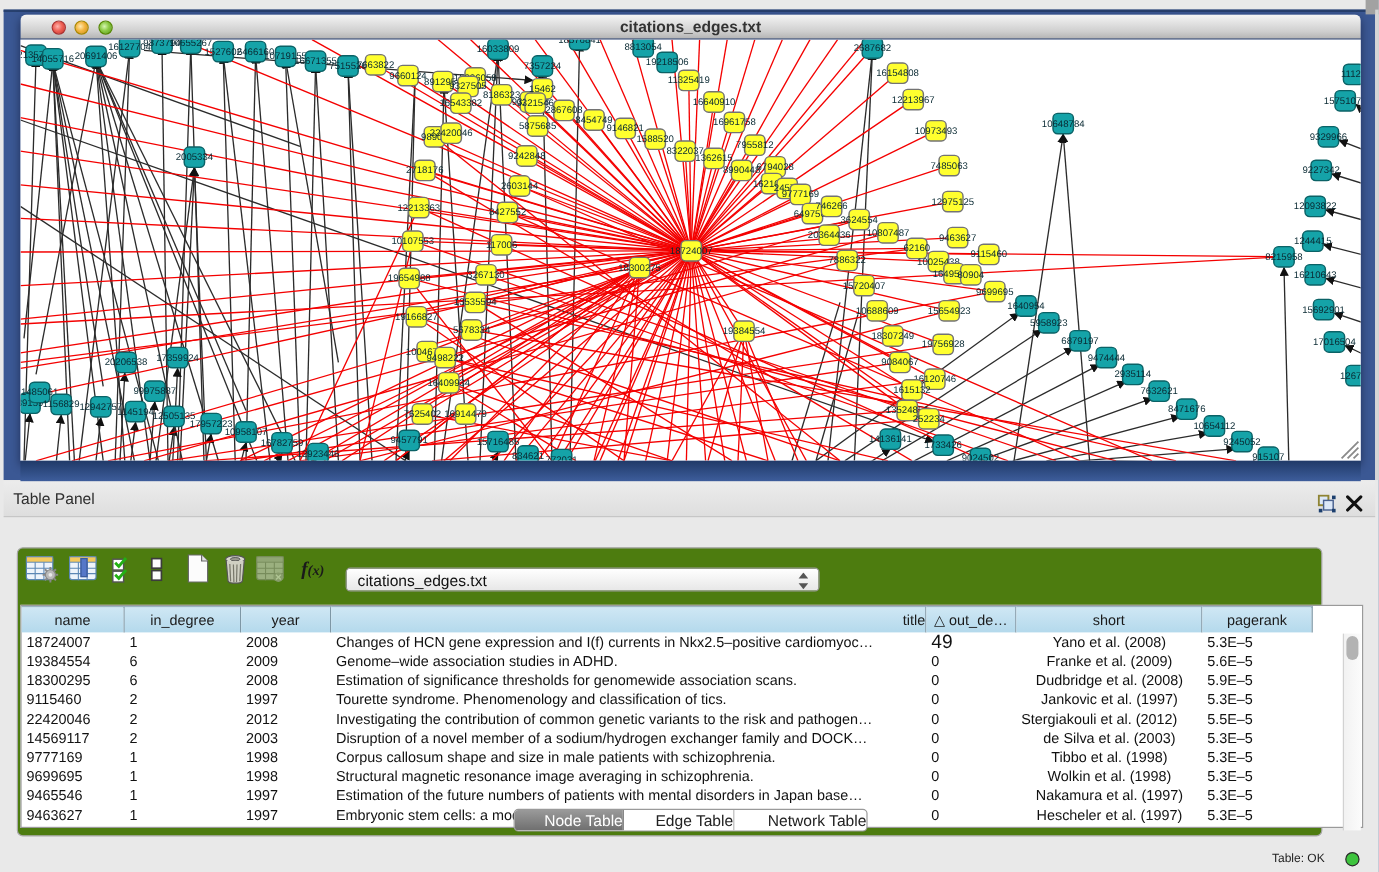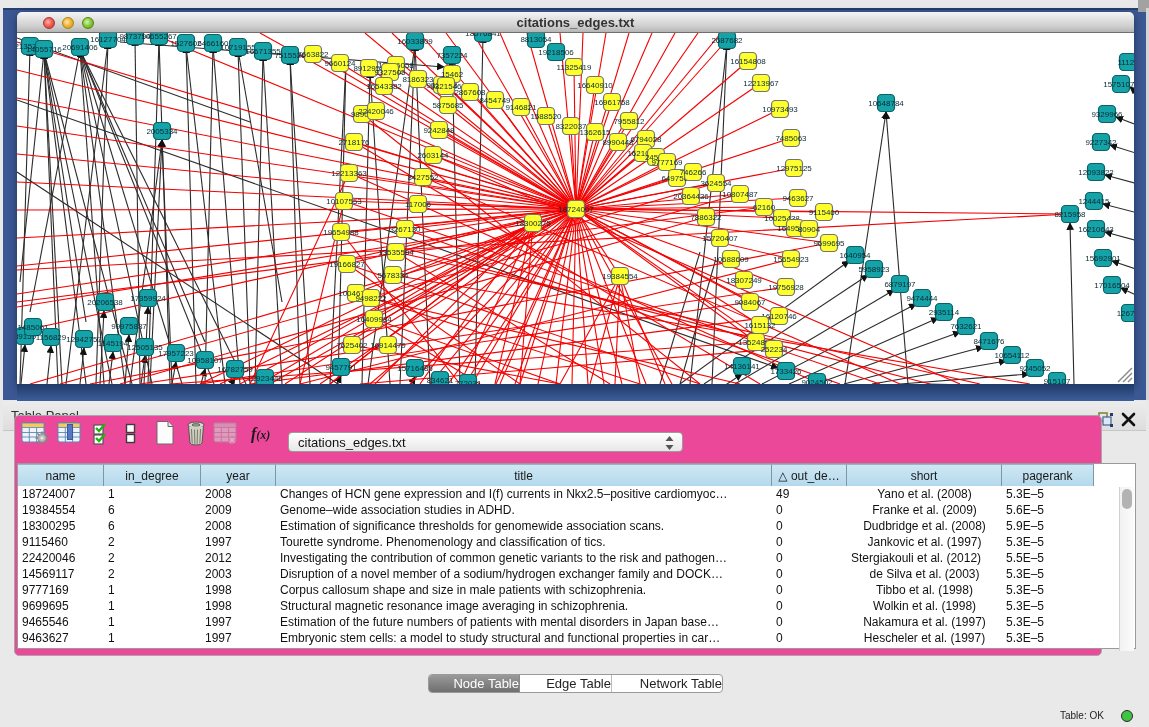--- a/index.html
+++ b/index.html
@@ -1,21 +1,21 @@
 <!DOCTYPE html>
 <html><head><meta charset="utf-8"><style>
 *{margin:0;padding:0;box-sizing:border-box}
 body{width:1149px;height:727px;font-family:"Liberation Sans",sans-serif;background:#e9e9e9;position:relative;overflow:hidden}
 .desktop{position:absolute;left:3px;top:8px;width:1143px;height:392px;background:#3b5894;border-top:2px solid #27406e}
 .win{position:absolute;left:14px;top:2px;width:1117px;height:372px;border-radius:5px 5px 0 0;box-shadow:0 3px 8px rgba(0,0,20,.45)}
 .tbar{position:absolute;left:0;top:0;width:100%;height:21px;border-radius:5px 5px 0 0;background:linear-gradient(#f5f5f5,#cfcfcf 70%,#b5b5b5);border-bottom:1px solid #6f6f6f;text-align:center;font-size:13px;font-weight:bold;color:#333;line-height:21px}
 .tl{position:absolute;top:5px;width:12px;height:12px;border-radius:50%}
 .canvas{position:absolute;left:0;top:21px;width:1117px;height:351px;background:#fff;overflow:hidden}
 .panelhead{position:absolute;left:3px;top:401px;width:1143px;height:30px;background:linear-gradient(#ececec,#dedede);border-bottom:1px solid #c6c6c6;color:#2e2e2e;font-size:13px;line-height:30px}
-.panel{position:absolute;left:14px;top:415px;width:1088px;height:241px;background:#ec4899;border:1px solid #a8a8a8;border-radius:5px}
+.panel{position:absolute;left:14px;top:456px;width:1088px;height:241px;background:#4d7c0f;border:1px solid #a8a8a8;border-radius:5px}
 .combo{position:absolute;left:273px;top:16px;width:395px;height:20px;background:linear-gradient(#ffffff,#e7e7e7);border:1px solid #9b9b9b;border-radius:4px;font-size:13px;color:#111;line-height:19px;padding-left:9px}
 .tblbox{position:absolute;left:2px;top:47px;width:1119px;height:186px;background:#fff;border:1px solid #9a9a9a}
 .sb{position:absolute;right:1px;top:23px;width:15px;height:164px;background:linear-gradient(90deg,#f2f2f2,#fbfbfb);border-left:1px solid #d2d2d2}
 .thumb{position:absolute;left:2px;top:2px;width:10px;height:20px;background:#b3b3b3;border-radius:5px}
 .tabs{position:absolute;left:428px;top:674px;height:19px;border:1px solid #9a9a9a;border-radius:4px;background:#fff;overflow:hidden}
 .tab{float:left;height:100%;line-height:18px;font-size:13px;color:#222;text-align:right}
 .statusdot{position:absolute;left:1121px;top:710px;width:12px;height:12px;border-radius:50%;background:#3ec43e;border:1.5px solid #2a2a2a}
 </style></head><body>
 <div class="desktop">
  <div class="win">
@@ -654,30 +654,30 @@
   <div class="combo">citations_edges.txt
     <svg width="11" height="14" style="position:absolute;right:7px;top:3px">
         <path d="M5.5 0L9.5 5H1.5z" fill="#555"></path>
         <path d="M5.5 14L9.5 9H1.5z" fill="#555"></path>
       </svg>
   </div>
   <div class="tblbox">
       <div style="position:absolute;left:0px;top:0;width:86px;height:22px;background:linear-gradient(#cfe7f4,#b4d9ec);border-right:1px solid #7e97a5;border-top:1px solid #9ab4c2;box-sizing:border-box;text-align:center;line-height:22px;font-size:12px;color:#1a1a1a">name</div>
       <div style="position:absolute;left:86px;top:0;width:97px;height:22px;background:linear-gradient(#cfe7f4,#b4d9ec);border-right:1px solid #7e97a5;border-top:1px solid #9ab4c2;box-sizing:border-box;text-align:center;line-height:22px;font-size:12px;color:#1a1a1a">in_degree</div>
       <div style="position:absolute;left:183px;top:0;width:75px;height:22px;background:linear-gradient(#cfe7f4,#b4d9ec);border-right:1px solid #7e97a5;border-top:1px solid #9ab4c2;box-sizing:border-box;text-align:center;line-height:22px;font-size:12px;color:#1a1a1a">year</div>
-      <div style="position:absolute;left:258px;top:0;width:496px;height:22px;background:linear-gradient(#cfe7f4,#b4d9ec);border-right:1px solid #7e97a5;border-top:1px solid #9ab4c2;box-sizing:border-box;text-align:center;line-height:22px;font-size:12px;color:#1a1a1a">title</div>
+      <div style="position:absolute;left:258px;top:0;width:496px;height:22px;background:linear-gradient(#cfe7f4,#b4d9ec);border-right:1px solid #7e97a5;border-top:1px solid #9ab4c2;box-sizing:border-box;text-align:right;line-height:22px;font-size:12px;color:#1a1a1a">title</div>
       <div style="position:absolute;left:754px;top:0;width:75px;height:22px;background:linear-gradient(#cfe7f4,#b4d9ec);border-right:1px solid #7e97a5;border-top:1px solid #9ab4c2;box-sizing:border-box;text-align:center;line-height:22px;font-size:12px;color:#1a1a1a">△ out_de…</div>
       <div style="position:absolute;left:829px;top:0;width:155px;height:22px;background:linear-gradient(#cfe7f4,#b4d9ec);border-right:1px solid #7e97a5;border-top:1px solid #9ab4c2;box-sizing:border-box;text-align:center;line-height:22px;font-size:12px;color:#1a1a1a">short</div>
       <div style="position:absolute;left:984px;top:0;width:92px;height:22px;background:linear-gradient(#cfe7f4,#b4d9ec);border-right:1px solid #7e97a5;border-top:1px solid #9ab4c2;box-sizing:border-box;text-align:center;line-height:22px;font-size:12px;color:#1a1a1a">pagerank</div>
       <div style="position:absolute;left:0;top:23px;width:1076px;height:16px">
         <div style="position:absolute;left:4px;width:78px;top:0;height:16px;line-height:15px;font-size:12px;color:#111;white-space:nowrap;overflow:hidden">18724007</div>
         <div style="position:absolute;left:90px;width:89px;top:0;height:16px;line-height:15px;font-size:12px;color:#111;white-space:nowrap;overflow:hidden">1</div>
         <div style="position:absolute;left:187px;width:67px;top:0;height:16px;line-height:15px;font-size:12px;color:#111;white-space:nowrap;overflow:hidden">2008</div>
         <div style="position:absolute;left:262px;width:488px;top:0;height:16px;line-height:15px;font-size:12px;color:#111;white-space:nowrap;overflow:hidden">Changes of HCN gene expression and I(f) currents in Nkx2.5–positive cardiomyoc…</div>
-        <div style="position:absolute;left:758px;width:67px;top:0;height:16px;line-height:15px;font-size:12px;color:#111;white-space:nowrap;overflow:hidden">49</div>
+        <div style="position:absolute;left:758px;width:67px;top:0;height:16px;line-height:15px;font-size:16px;color:#111;white-space:nowrap;overflow:hidden">49</div>
         <div style="position:absolute;left:833px;width:147px;top:0;height:16px;line-height:15px;font-size:12px;color:#111;white-space:nowrap;overflow:hidden;text-align:center">Yano et al. (2008)</div>
         <div style="position:absolute;left:988px;width:84px;top:0;height:16px;line-height:15px;font-size:12px;color:#111;white-space:nowrap;overflow:hidden">5.3E–5</div>
       </div>
       <div style="position:absolute;left:0;top:39px;width:1076px;height:16px">
         <div style="position:absolute;left:4px;width:78px;top:0;height:16px;line-height:15px;font-size:12px;color:#111;white-space:nowrap;overflow:hidden">19384554</div>
         <div style="position:absolute;left:90px;width:89px;top:0;height:16px;line-height:15px;font-size:12px;color:#111;white-space:nowrap;overflow:hidden">6</div>
         <div style="position:absolute;left:187px;width:67px;top:0;height:16px;line-height:15px;font-size:12px;color:#111;white-space:nowrap;overflow:hidden">2009</div>
         <div style="position:absolute;left:262px;width:488px;top:0;height:16px;line-height:15px;font-size:12px;color:#111;white-space:nowrap;overflow:hidden">Genome–wide association studies in ADHD.</div>
         <div style="position:absolute;left:758px;width:67px;top:0;height:16px;line-height:15px;font-size:12px;color:#111;white-space:nowrap;overflow:hidden">0</div>
         <div style="position:absolute;left:833px;width:147px;top:0;height:16px;line-height:15px;font-size:12px;color:#111;white-space:nowrap;overflow:hidden;text-align:center">Franke et al. (2009)</div>

